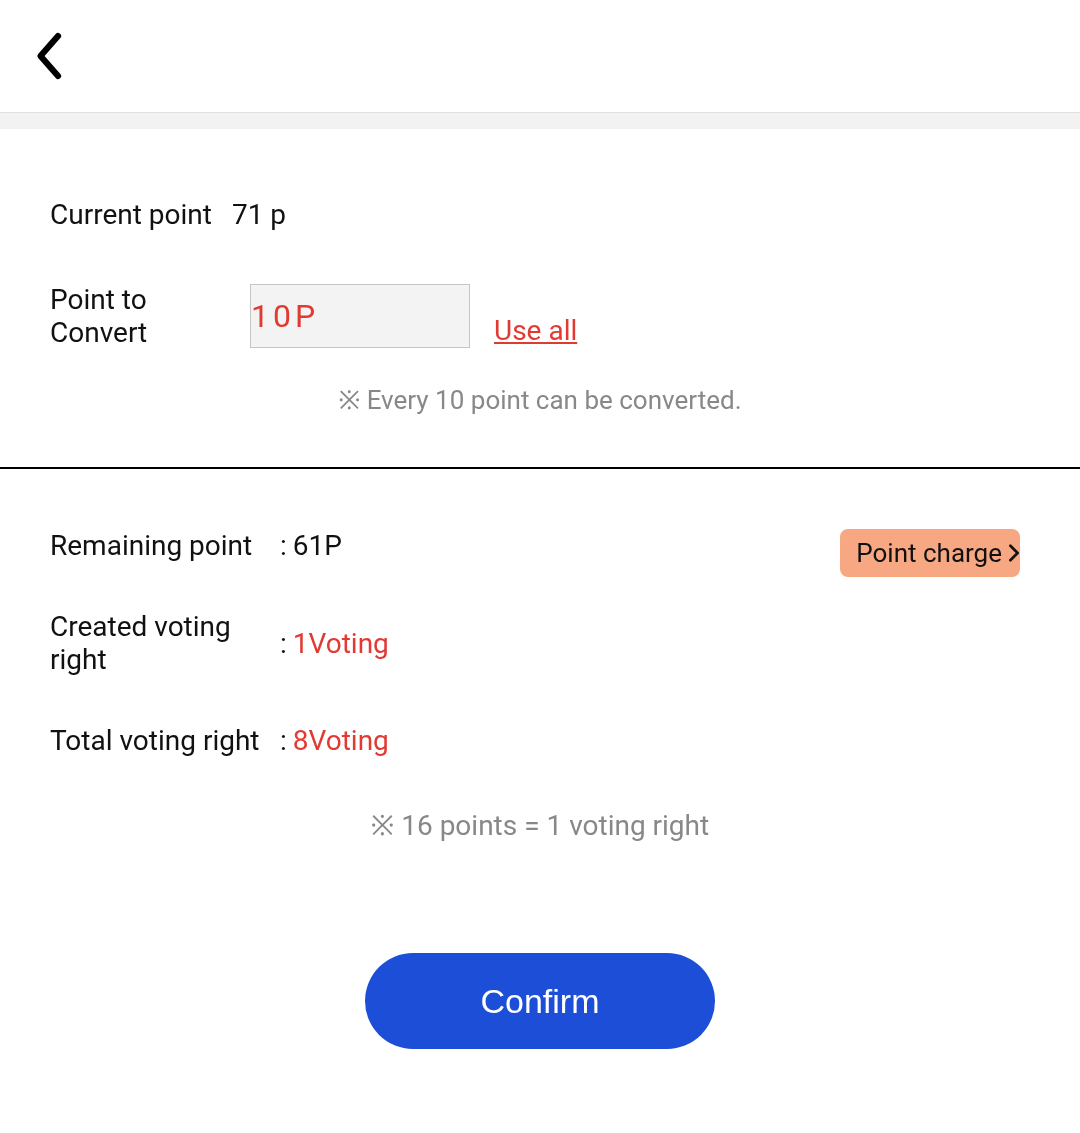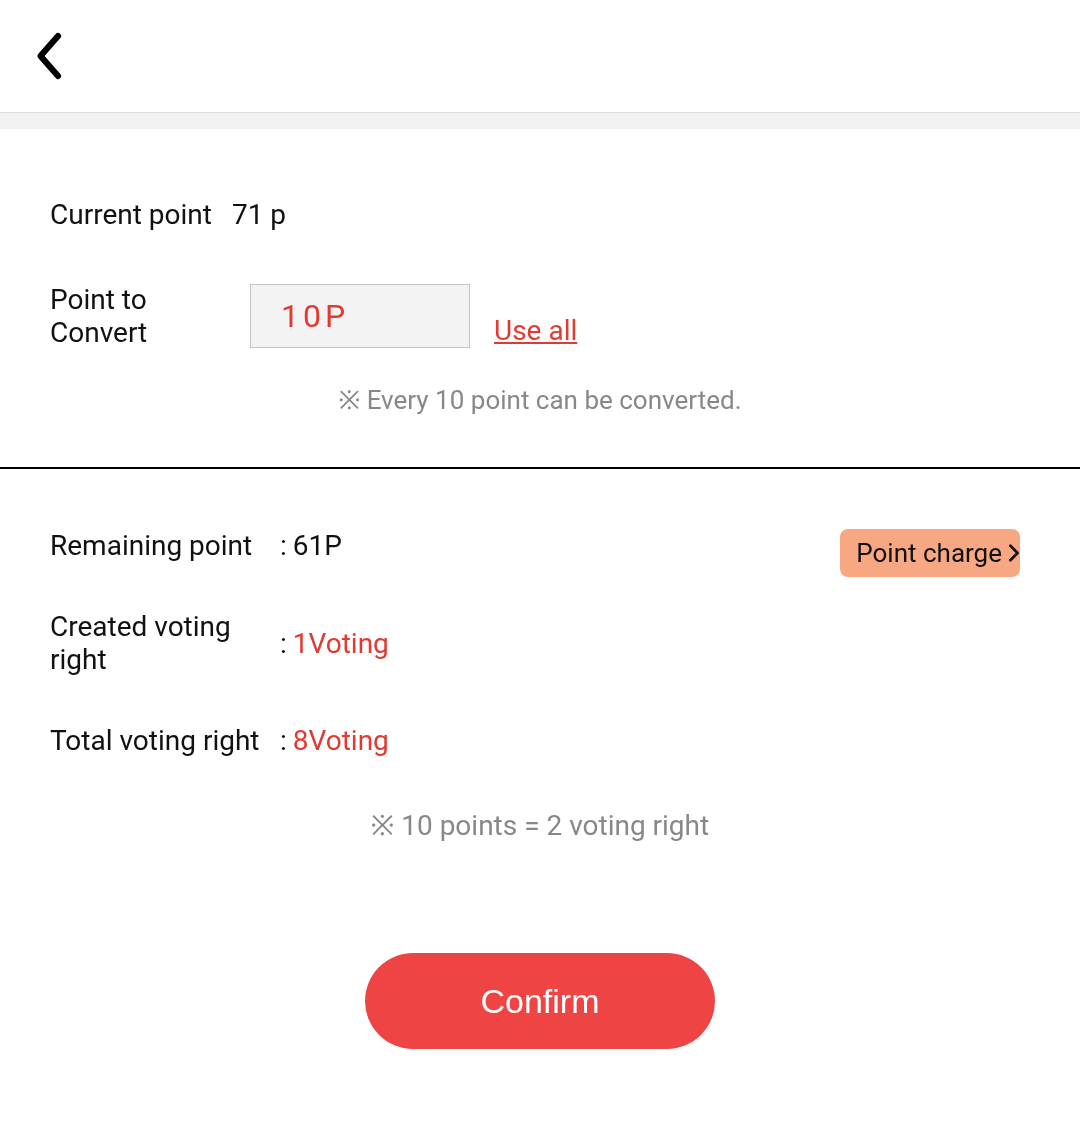--- a/index.html
+++ b/index.html
@@ -74,21 +74,20 @@
       color: #111;
       width: 200px;
     }
     .input-box {
       width: 220px;
       height: 64px;
       border: 1px solid #c5c5c5;
       background: #f3f3f3;
       display: flex;
       align-items: center;
-      padding-left: 30px;
       font-size: 32px;
       color: #e13a32;
       letter-spacing: 4px;
       font-weight: 400;
     }
     .use-all {
       font-size: 28px;
       color: #e13a32;
       text-decoration: underline;
       margin-left: 24px;
@@ -153,21 +152,21 @@
     }
     .bottom-note {
       text-align: center;
       font-size: 28px;
       color: #888;
       margin-top: 40px;
     }
     .confirm-btn {
       width: 350px;
       height: 96px;
-      background: #ef4444;
+      background: #1d4ed8;
       color: #fff;
       font-size: 34px;
       border: none;
       border-radius: 48px;
       margin: 110px auto 0 auto;
       display: flex;
       align-items: center;
       justify-content: center;
       cursor: pointer;
     }
@@ -219,16 +218,16 @@
     <span class="colon">:</span>
     <span class="info-value accent">1Voting</span>
   </div>
 
   <div class="info-row">
     <span class="info-label">Total voting right</span>
     <span class="colon">:</span>
     <span class="info-value accent">8Voting</span>
   </div>
 
-  <div class="bottom-note">※ 10 points = 2 voting right</div>
+  <div class="bottom-note">※ 16 points = 1 voting right</div>
 
   <button class="confirm-btn">Confirm</button>
 </div>
 
 </body></html>

